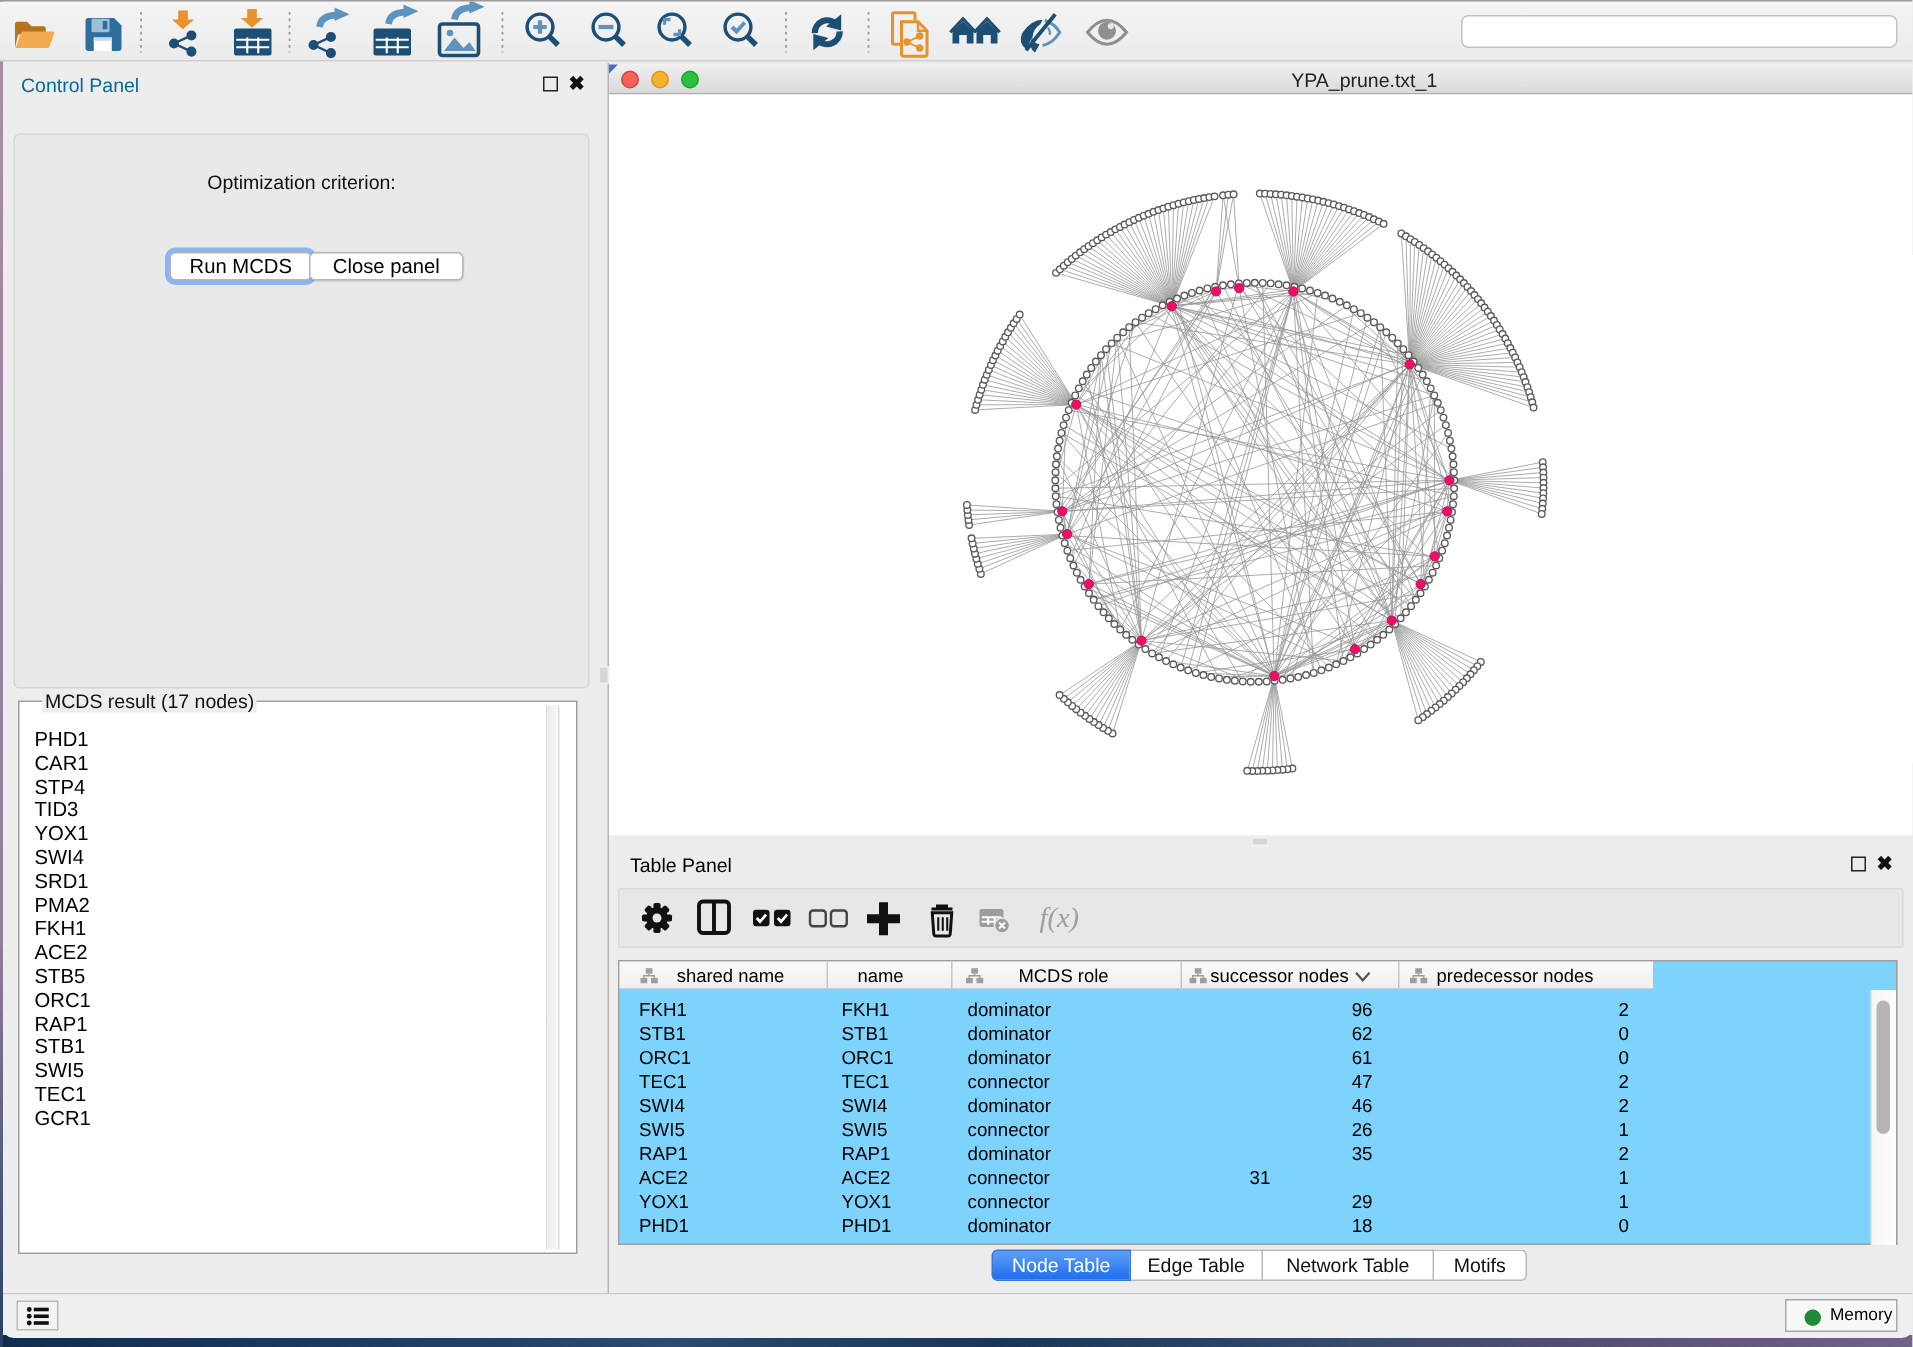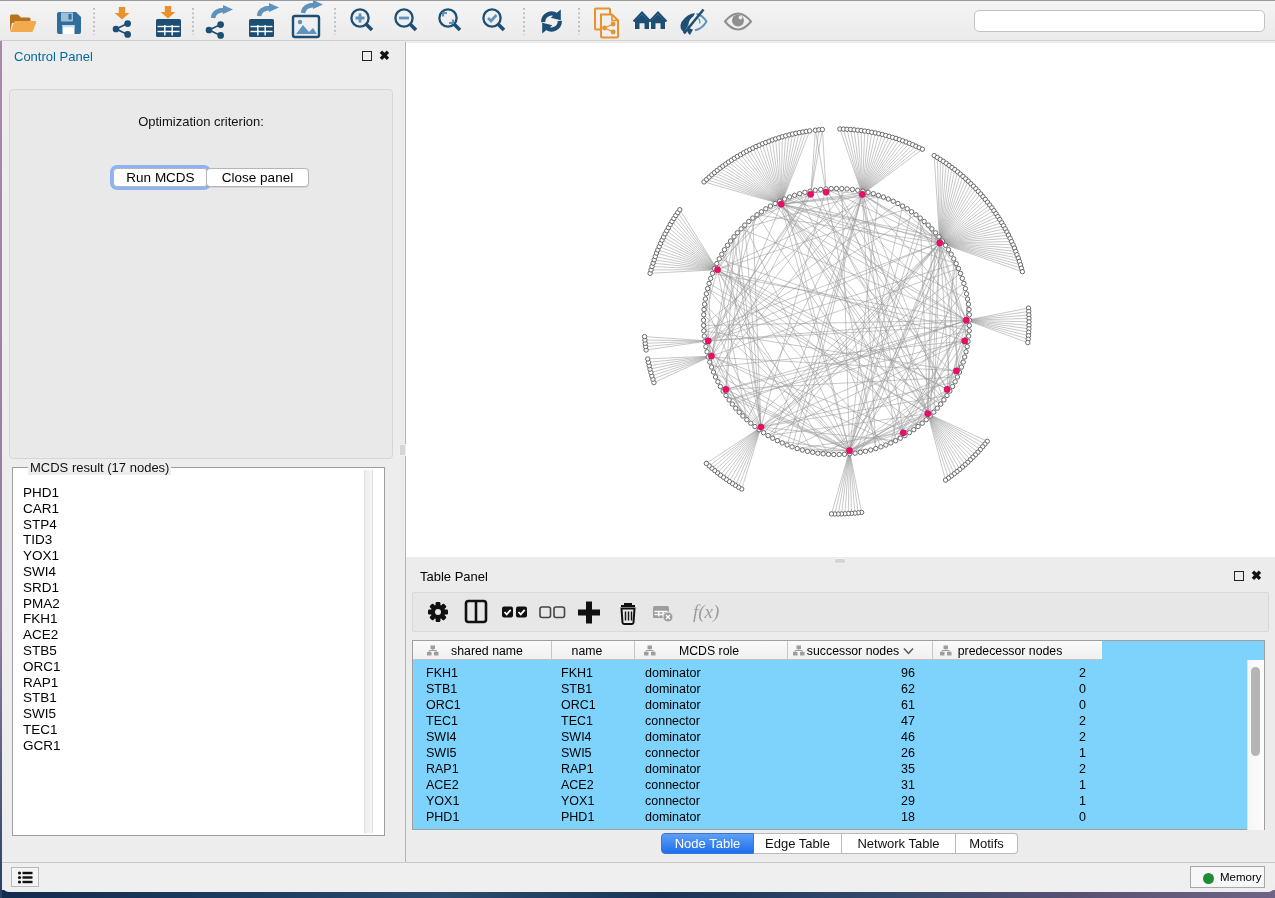--- a/index.html
+++ b/index.html
@@ -191,20 +191,27 @@
     <div id="fs-list">PHD1<br>CAR1<br>STP4<br>TID3<br>YOX1<br>SWI4<br>SRD1<br>PMA2<br>FKH1<br>ACE2<br>STB5<br>ORC1<br>RAP1<br>STB1<br>SWI5<br>TEC1<br>GCR1</div>
     <div id="fs-scroll"></div>
   </div>
   <div id="fs-legend">MCDS result (17 nodes)</div>
 </div>
 
 <div class="abs" id="vdiv"></div>
 <div class="abs" id="vgrip"></div>
 
 <div class="abs" id="netwin">
+  <div id="net-title">
+    <div class="blue-tri"></div>
+      <div class="tl" style="left:7.5px; top:3.5px; background:#f4615a; border:0.5px solid #d9453c;"></div>
+    <div class="tl" style="left:27.5px; top:3.5px; background:#f6b12e; border:0.5px solid #d89921;"></div>
+    <div class="tl" style="left:47.5px; top:3.5px; background:#2ac23d; border:0.5px solid #1ba52e;"></div>
+    <div class="t">YPA_prune.txt_1</div>
+  </div>
   <div id="netcanvas"><svg width="869" height="493" viewBox="0 0 869 493">
         <g stroke="#989898" stroke-width="0.6" stroke-opacity="0.9">
           <line x1="375.2" y1="141.1" x2="310.8" y2="200.6"></line>
           <line x1="375.2" y1="141.1" x2="462.1" y2="129.3"></line>
           <line x1="375.2" y1="141.1" x2="467.3" y2="130.7"></line>
           <line x1="375.2" y1="141.1" x2="472.4" y2="132.3"></line>
           <line x1="375.2" y1="141.1" x2="342.8" y2="158.5"></line>
           <line x1="375.2" y1="141.1" x2="359.8" y2="145.8"></line>
           <line x1="375.2" y1="141.1" x2="533.0" y2="173.8"></line>
           <line x1="375.2" y1="141.1" x2="536.4" y2="178.0"></line>
@@ -1093,21 +1100,21 @@
         <div class="rowtxt" style="left:420px;top:104px;width:82px;text-align:right;">26</div>
         <div class="rowtxt" style="left:591px;top:104px;width:82px;text-align:right;">1</div>
         <div class="rowtxt" style="left:13px;top:120px;">RAP1</div>
         <div class="rowtxt" style="left:148px;top:120px;">RAP1</div>
         <div class="rowtxt" style="left:232px;top:120px;">dominator</div>
         <div class="rowtxt" style="left:420px;top:120px;width:82px;text-align:right;">35</div>
         <div class="rowtxt" style="left:591px;top:120px;width:82px;text-align:right;">2</div>
         <div class="rowtxt" style="left:13px;top:136px;">ACE2</div>
         <div class="rowtxt" style="left:148px;top:136px;">ACE2</div>
         <div class="rowtxt" style="left:232px;top:136px;">connector</div>
-        <div class="rowtxt" style="left:420px;top:136px;width:82px;text-align:right;">31</div>
+        <div class="rowtxt" style="left:420px;top:136px;width:82px;">31</div>
         <div class="rowtxt" style="left:591px;top:136px;width:82px;text-align:right;">1</div>
         <div class="rowtxt" style="left:13px;top:152px;">YOX1</div>
         <div class="rowtxt" style="left:148px;top:152px;">YOX1</div>
         <div class="rowtxt" style="left:232px;top:152px;">connector</div>
         <div class="rowtxt" style="left:420px;top:152px;width:82px;text-align:right;">29</div>
         <div class="rowtxt" style="left:591px;top:152px;width:82px;text-align:right;">1</div>
         <div class="rowtxt" style="left:13px;top:168px;">PHD1</div>
         <div class="rowtxt" style="left:148px;top:168px;">PHD1</div>
         <div class="rowtxt" style="left:232px;top:168px;">dominator</div>
         <div class="rowtxt" style="left:420px;top:168px;width:82px;text-align:right;">18</div>

